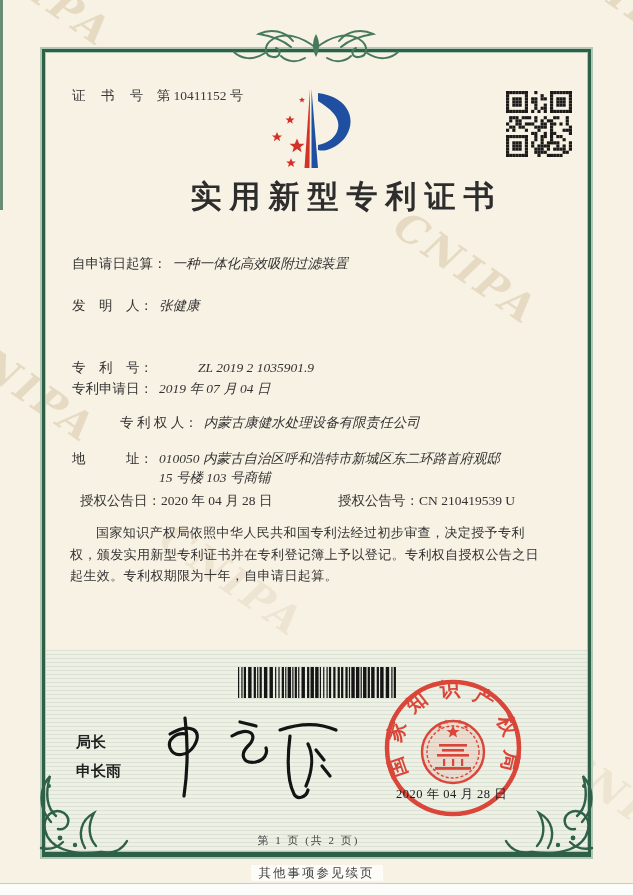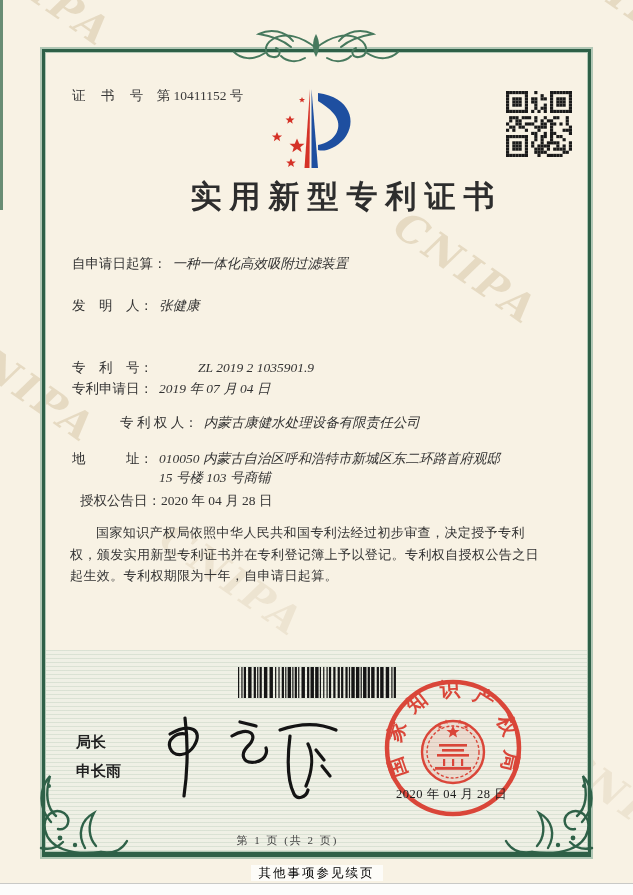--- a/index.html
+++ b/index.html
@@ -68,22 +68,22 @@
   .paras{position:absolute;left:70px;top:522px;width:478px;z-index:5;
     font-size:13px;line-height:21.5px;letter-spacing:.4px;color:#333;}
   .paras p{margin:0;text-indent:2em;}
   
   .barcode{position:absolute;left:238px;top:667px;width:162px;height:31px;z-index:5;}
   .signer{position:absolute;left:76px;top:733px;z-index:5;font-size:15px;font-weight:bold;color:#222;}
   .signer .nm{margin-top:10px;}
   .sig{position:absolute;left:148px;top:708px;width:200px;height:98px;z-index:5;}
   .seal{position:absolute;left:381px;top:676px;width:144px;height:144px;z-index:6;opacity:.93;}
   .seal-date{position:absolute;left:396px;top:786px;font-size:12.5px;letter-spacing:.5px;color:#1d1d1d;z-index:7;}
-  .page-footer{position:absolute;left:34px;top:833px;width:507px;text-align:center;font-size:11px;color:#444;z-index:5;letter-spacing:2px;}
-  .note{position:absolute;left:0;top:865px;width:633px;text-align:center;font-size:12.5px;color:#000000;z-index:5;letter-spacing:2px;}
+  .page-footer{position:absolute;left:55px;top:833px;width:507px;text-align:center;font-size:11px;color:#444;z-index:5;letter-spacing:2px;}
+  .note{position:absolute;left:0;top:865px;width:633px;text-align:center;font-size:12.5px;color:#404040;z-index:5;letter-spacing:2px;}
   .note span{background:rgba(255,255,255,.75);padding:1px 8px;}
 </style>
 </head>
 <body>
 
 <span class="wm" style="left:-42px;top:-34px;">CNIPA</span>
 <span class="wm" style="left:536px;top:-30px;">CNIPA</span>
 <span class="wm" style="left:384px;top:244px;">CNIPA</span>
 <span class="wm" style="left:-58px;top:362px;">CNIPA</span>
 <span class="wm faint" style="left:150px;top:556px;">CNIPA</span>
@@ -398,20 +398,23 @@
   </div>
   <div class="frow r6">
     <span class="flab">地　　　址：</span>
     <span class="fval">010050  内蒙古自治区呼和浩特市新城区东二环路首府观邸 15 号楼 103 号商铺</span>
   </div>
 </div>
 <div class="grant-row">
   <span class="g1">
     <span>授权公告日：</span><span>2020 年 04 月 28 日</span>
   </span>
+  <span class="g2">
+    <span>授权公告号：</span><span>CN 210419539 U</span>
+  </span>
 </div>
 
 <div class="paras">
   <p>国家知识产权局依照中华人民共和国专利法经过初步审查，决定授予专利权，颁发实用新型专利证书并在专利登记簿上予以登记。专利权自授权公告之日起生效。专利权期限为十年，自申请日起算。</p>
 </div>
 
 <svg class="barcode" viewBox="0 0 160 30" preserveAspectRatio="none" id="barcode-svg">
     <rect x="0.0" y="0" width="1.2" height="30" fill="#151515"></rect>
     <rect x="3.3" y="0" width="1.2" height="30" fill="#151515"></rect>
     <rect x="5.7" y="0" width="2.2" height="30" fill="#151515"></rect>

